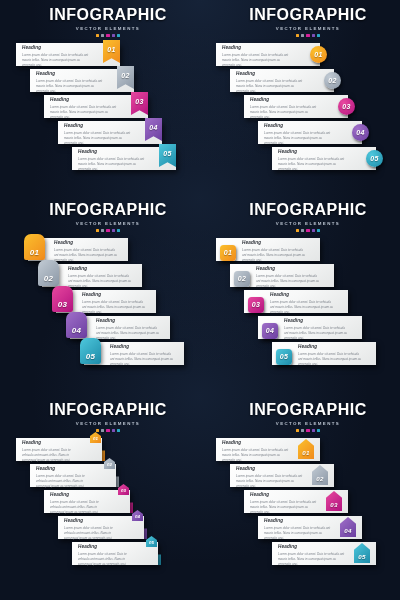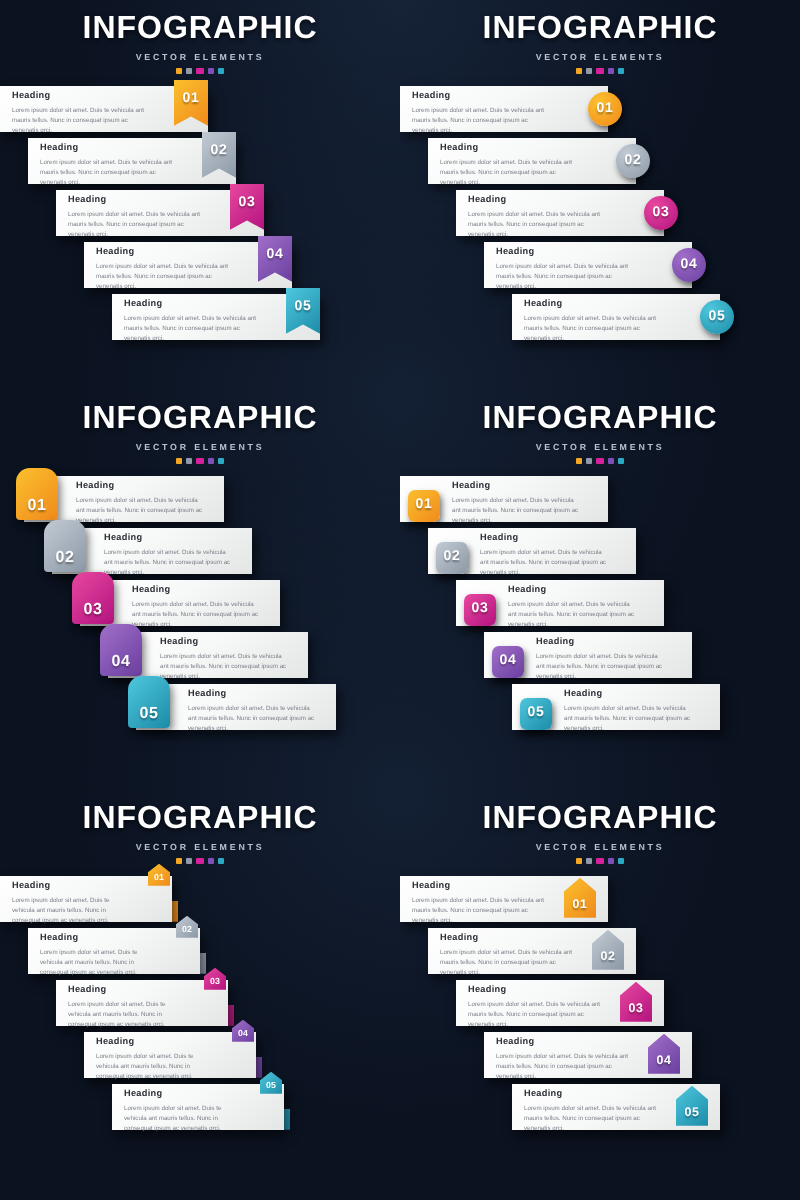--- a/index.html
+++ b/index.html
@@ -18,38 +18,38 @@
       radial-gradient(ellipse 60% 40% at 50% 66%,  rgba(30,48,75,.45), transparent 70%);
     pointer-events: none;
   }
   .grid {
     position: relative;
     display: grid;
     grid-template-columns: 200px 200px;
     grid-template-rows: 195px 200px 205px;
     width: 400px; height: 600px;
   }
-  .panel { position: relative; overflow: hidden; }
+  .panel { position: relative; overflow: hidden; padding-left: 16px; }
 
   
   .hdr { text-align: center; padding-top: 7px; }
   .hdr-title {
     font-size: 16px; font-weight: bold; letter-spacing: .5px;
     color: #ffffff; line-height: 1;
     text-shadow: 0 1px 2px rgba(0,0,0,.7);
   }
   .hdr-sub {
     font-size: 4.4px; font-weight: bold; letter-spacing: 1.4px;
     color: #b9c2cf; margin-top: 2.5px;
   }
   .hdr-dots { display: flex; justify-content: center; gap: 2px; margin-top: 3px; }
   .hdr-dots i { width: 3.4px; height: 3.4px; display: block; border-radius: .5px; }
 
   
-  .rows { position: relative; margin-top: 6px; }
+  .rows { position: relative; margin-top: 6px; font-style: italic; }
   .row { position: relative; height: 24px; margin-bottom: 2px; }
   .card {
     position: absolute; top: 0; height: 23px;
     background: linear-gradient(145deg,#ffffff 0%,#f7f8f8 45%,#e4e6e6 100%);
     box-shadow: 2px 3px 5px rgba(0,0,0,.55);
   }
   .txt { position: absolute; top: 3.5px; }
   .head {
     font-size: 4.6px; font-weight: bold; color: #2b2f36;
     letter-spacing: .15px; line-height: 1;

